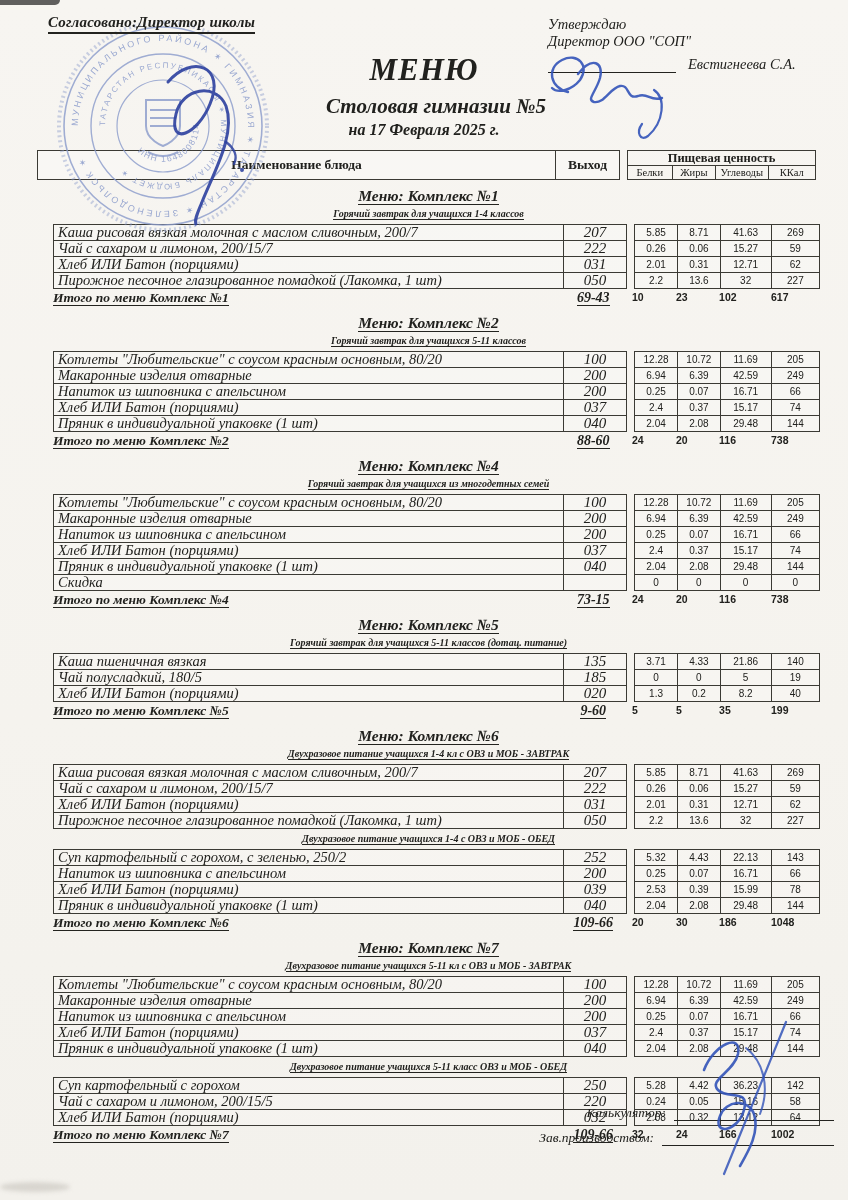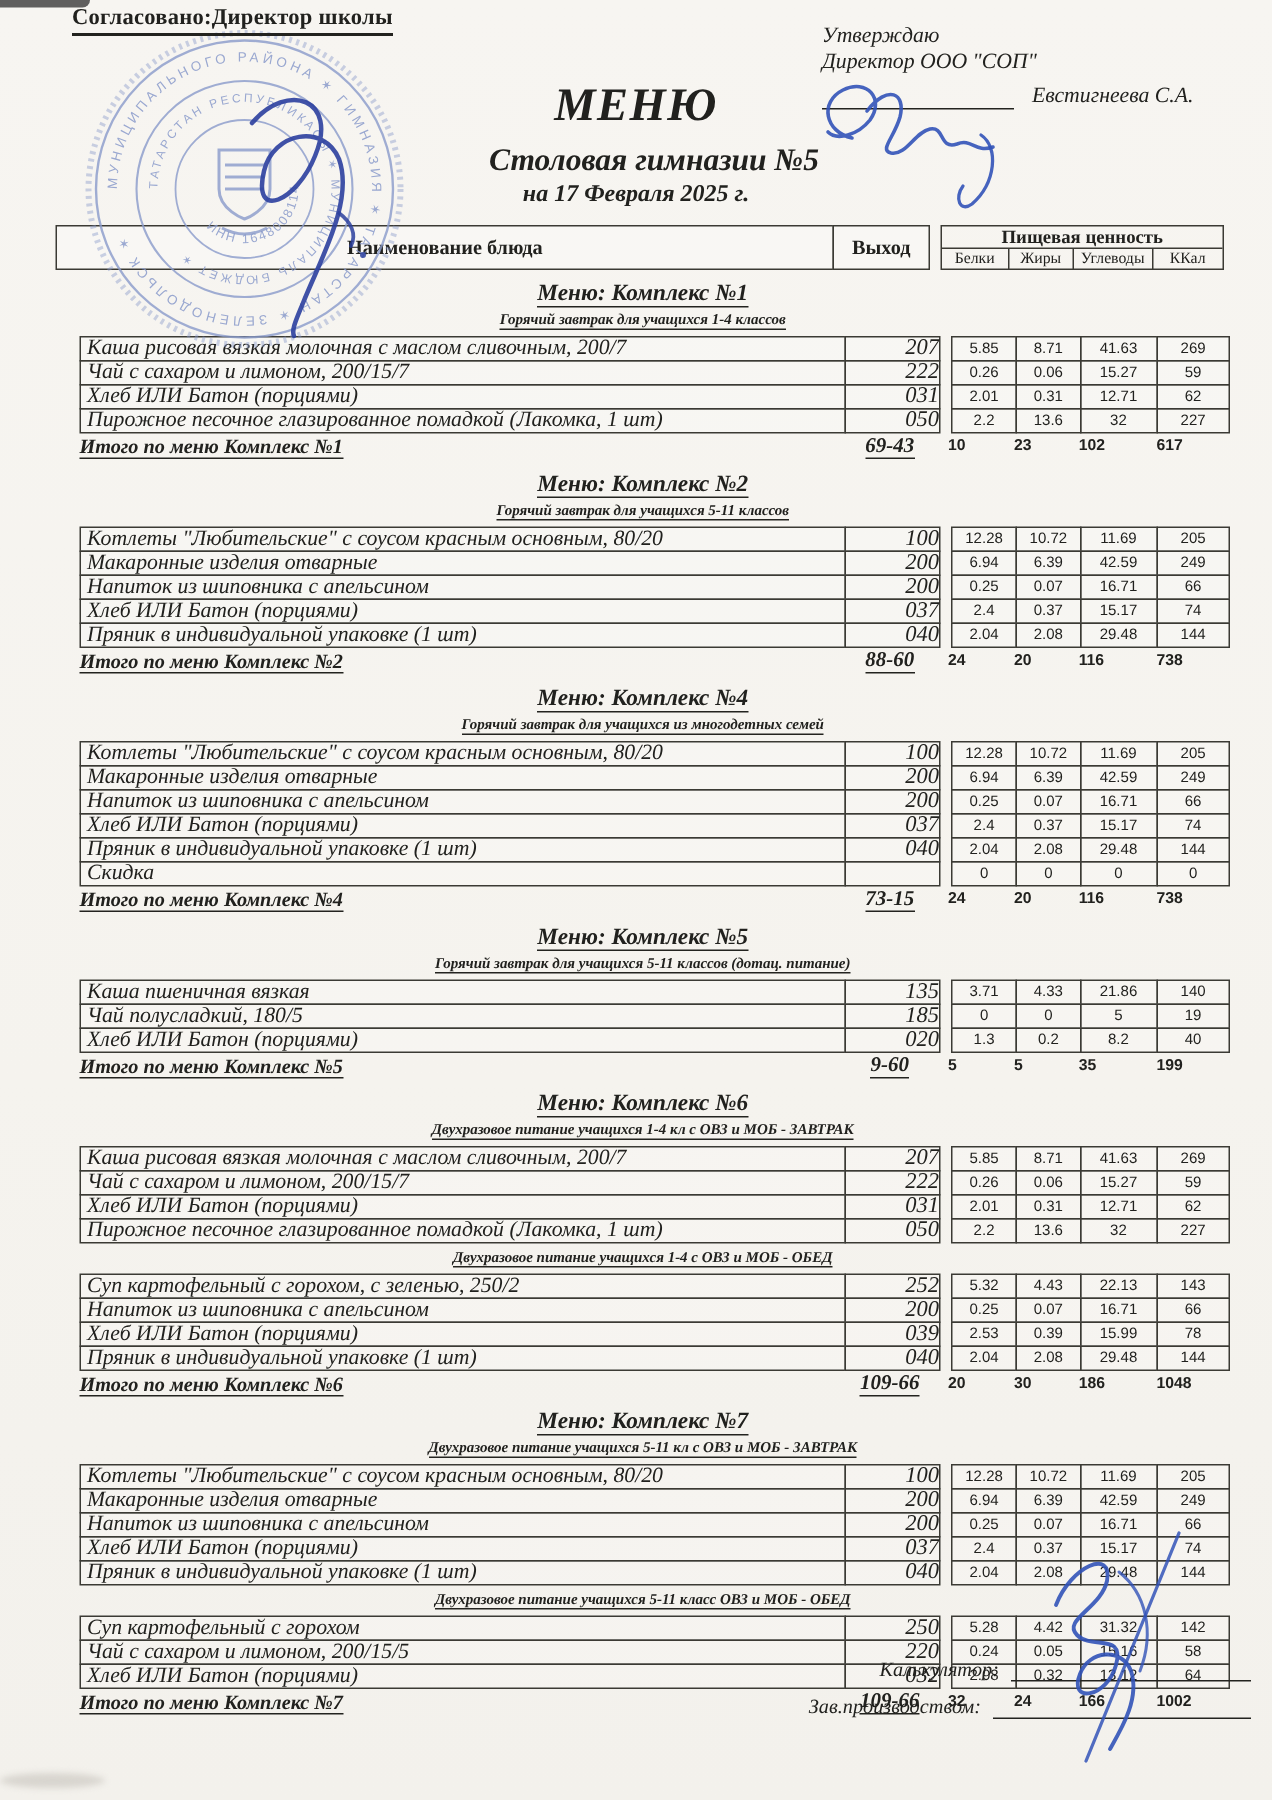--- a/index.html
+++ b/index.html
@@ -9,22 +9,22 @@
     font-family:"Liberation Serif", serif;
     color:#21211e;
     position:relative;
   }
   .page{position:relative;width:848px;height:1200px;}
   .corner-sliver{position:absolute;left:0;top:0;width:60px;height:5px;background:#3a3a3a;border-radius:0 0 6px 0;opacity:.8;}
   .edge-smudge{position:absolute;left:0;bottom:8px;width:70px;height:10px;background:#d8d5cf;border-radius:50%;filter:blur(2px);}
 
   
   .agreed{
-    position:absolute;left:48px;top:4px;
-    font-size:15px;font-weight:bold;
+    position:absolute;left:48px;top:14px;
+    font-size:15px;font-weight:bold;font-style:italic;
     border-bottom:2px solid #23231f;padding-bottom:1px;letter-spacing:.2px;
   }
   .stamp-svg{position:absolute;left:50px;top:4px;}
   .sig-stamp-svg{position:absolute;left:130px;top:52px;}
   .approve{position:absolute;left:548px;top:16px;font-style:italic;font-size:14.5px;line-height:17px;}
   .approve-sig-line{position:absolute;left:548px;top:72px;width:128px;border-bottom:1.5px solid #23231f;height:0;}
   .approver-name{position:absolute;left:688px;top:56px;font-style:italic;font-size:14.5px;}
   .sig-approve-svg{position:absolute;left:538px;top:40px;}
   .doc-title{position:absolute;left:0;top:52px;width:100%;text-align:center;
     font-size:31px;font-weight:bold;font-style:italic;letter-spacing:1px;}
@@ -52,21 +52,21 @@
 
   
   #sections{margin-left:37px;width:783px;}
   .section-title{margin-top:8px;text-align:center;font-size:15.5px;font-weight:bold;font-style:italic;height:16px;line-height:16px;}
   .section-title span, .group-subtitle span{border-bottom:1.5px solid #23231f;padding-bottom:0px;}
   .group-subtitle{text-align:center;font-size:10px;font-weight:bold;font-style:italic;height:14px;line-height:14px;margin-top:3px;margin-bottom:3px;}
   .trow{display:flex;height:17px;padding-left:16px;}
   .trow + .trow{margin-top:-1px;}
   .c{box-sizing:border-box;border:1px solid #3b3a34;background:rgba(255,255,255,.2);}
   .cname{width:519px;font-size:14.5px;font-style:italic;line-height:15px;padding-left:4px;overflow:hidden;white-space:nowrap;}
-  .cout{width:65px;margin-left:-1px;font-size:15px;font-style:italic;text-align:right;line-height:15px;}
+  .cout{width:65px;margin-left:-1px;font-size:15px;font-style:italic;text-align:center;line-height:15px;}
   .cgap{width:7px;border:none;background:none;}
   .cn{font-family:"Liberation Sans",sans-serif;font-size:10px;text-align:center;line-height:16px;}
   .cn + .cn{margin-left:-1px;}
   .w0{width:45px;}.w1{width:44px;}.w2{width:53px;}.w3{width:50px;}
 
   .total .c{border:none;background:none;}
   .total{height:17px;margin-top:1px;}
   .tlabel{width:519px;font-size:13.5px;font-weight:bold;font-style:italic;line-height:15px;}
   .tlabel span{border-bottom:1.5px solid #23231f;}
   .tout{width:65px;text-align:center;font-size:14px;font-weight:bold;font-style:italic;line-height:15px;}
@@ -525,21 +525,21 @@
           </div>
         </div>
         <div class="group-subtitle"><span>Двухразовое питание учащихся 5-11 класс ОВЗ и МОБ - ОБЕД</span></div>
         <div class="gtable">
           <div class="trow">
             <div class="c cname">Суп картофельный с горохом</div>
             <div class="c cout">250</div>
             <div class="cgap"></div>
             <div class="c cn w0">5.28</div>
             <div class="c cn w1">4.42</div>
-            <div class="c cn w2">31.32</div>
+            <div class="c cn w2">36.23</div>
             <div class="c cn w3">142</div>
           </div>
           <div class="trow">
             <div class="c cname">Чай с сахаром и лимоном, 200/15/5</div>
             <div class="c cout">220</div>
             <div class="cgap"></div>
             <div class="c cn w0">0.24</div>
             <div class="c cn w1">0.05</div>
             <div class="c cn w2">15.16</div>
             <div class="c cn w3">58</div>

